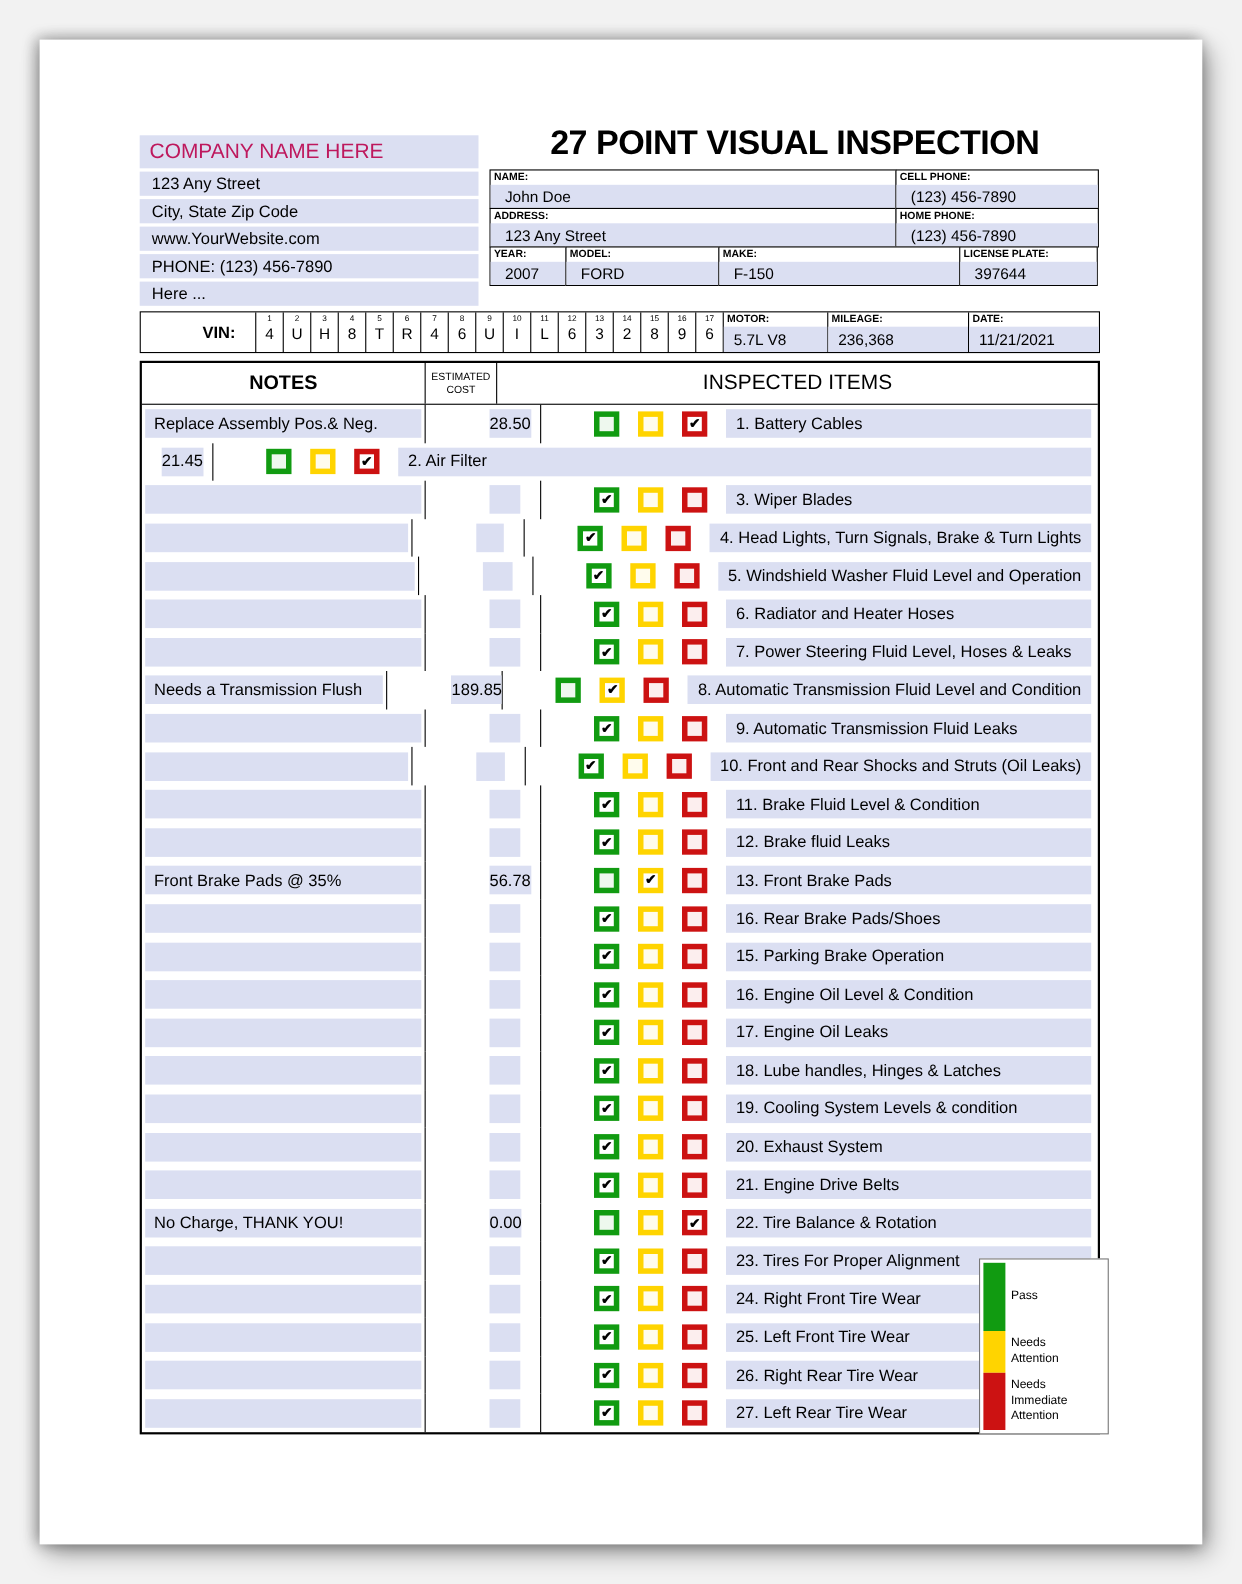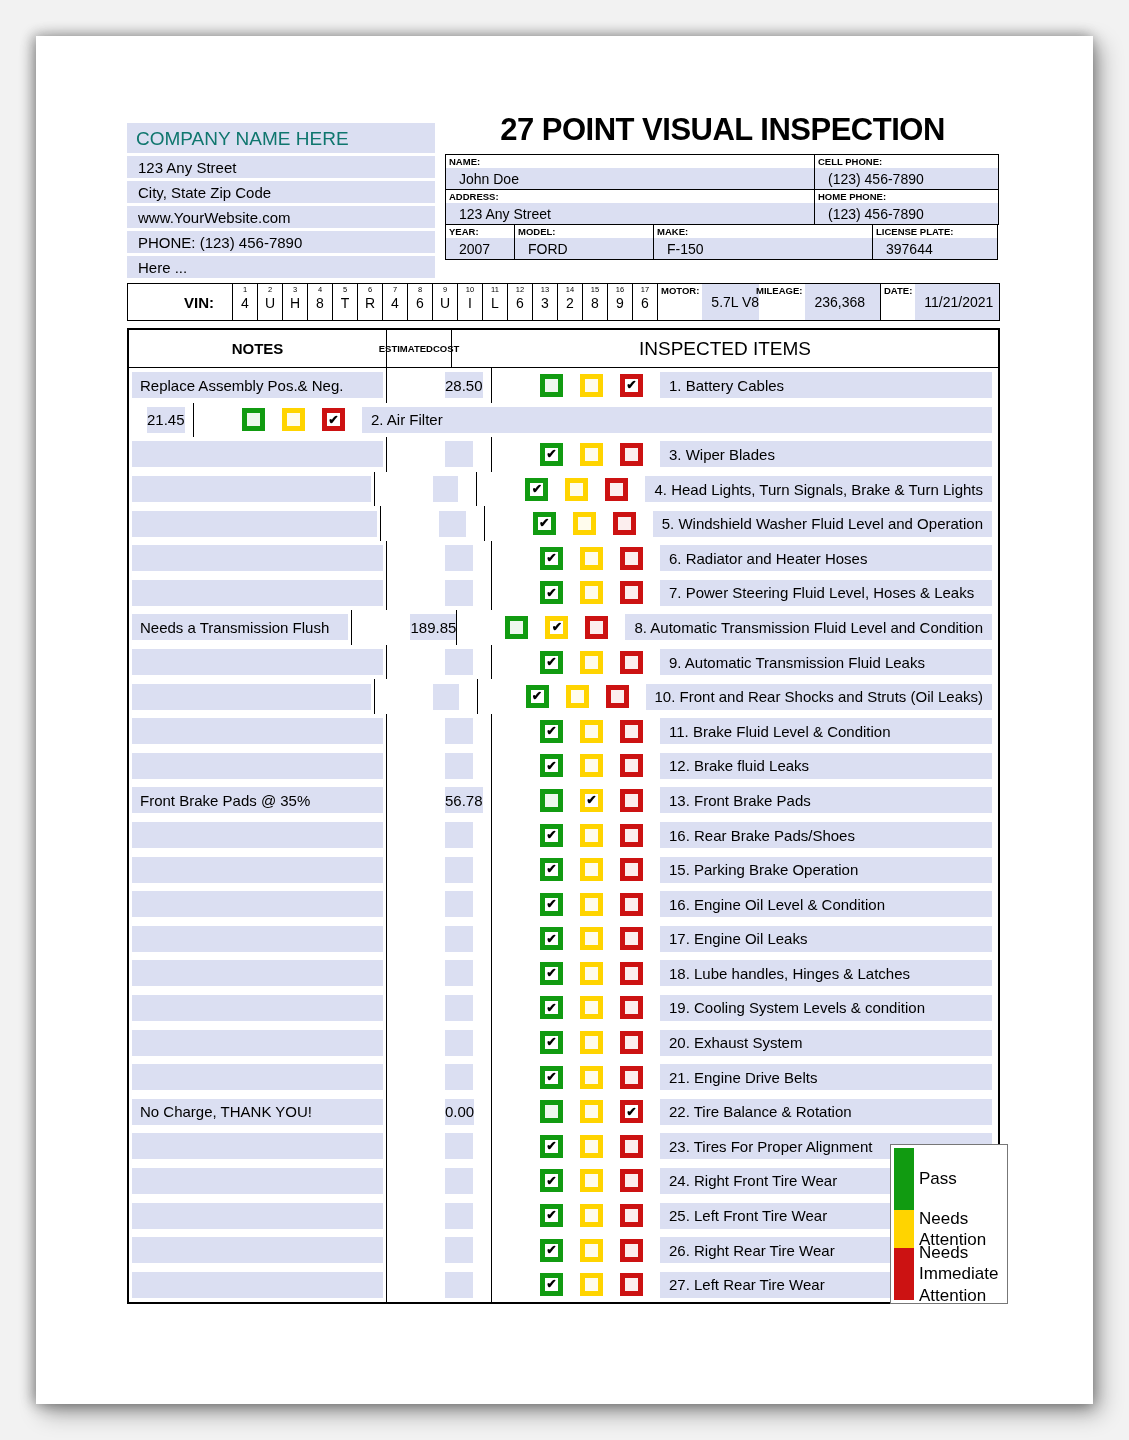--- a/index.html
+++ b/index.html
@@ -8,51 +8,51 @@
 
   .page {
     width: 1057px; height: 1368px; margin: 36px auto; background: #fff;
     box-shadow: 0 2px 14px rgba(0,0,0,.30), 7px 9px 22px rgba(0,0,0,.32), -4px -2px 12px rgba(0,0,0,.18);
     padding: 76px 93px 0 91px; position: relative;
   }
 
   
   .header { display: flex; width: 873px; }
   .company { width: 318px; margin-top: 11px; padding-right: 10px; }
-  .company-name { background: var(--field); font-size: 19px; color: #0f766e; padding: 5px 9px; height: 30px; }
+  .company-name { background: var(--field); font-size: 19px; color: #be185d; padding: 5px 9px; height: 30px; }
   .company-line { background: var(--field); font-size: 15px; padding: 2px 11px; height: 22px; margin-top: 3px; display: flex; align-items: center; }
   .right-block { width: 555px; }
   .doc-title { font-size: 31px; font-weight: bold; text-align: center; height: 42px; letter-spacing: -0.5px; white-space: nowrap; }
 
   .irow { display: flex; }
   .irow + .irow { margin-top: -1px; }
   .cell { border: 1px solid #000; height: 36px; display: flex; flex-direction: column; background: #fff; }
   .cell + .cell { margin-left: -1px; }
   .lab { font-size: 9.5px; font-weight: bold; padding: 1px 3px; height: 13px; white-space: nowrap; }
   .val { background: var(--field); flex: 1; font-size: 14px; display: flex; align-items: center; padding-left: 13px; white-space: nowrap; }
   .w370{width:370px}.w185{width:185px}.w210{width:210px}.w75{width:75px}.w145{width:145px}.w125{width:126px}
   .w70{width:70px}.w140{width:140px}.w220{width:220px}
 
   
   .vin-row { display: flex; width: 873px; border: 1px solid #000; height: 38px; margin-top: 5px; }
   .vin-label { width: 57px; font-weight: bold; font-size: 15px; display: flex; align-items: center; padding-left: 8px; border-right: 1px solid #000; margin-left: 48px; }
   .vin-cells { display: flex; }
   .vin-cell { width: 25px; border-right: 1px solid #000; text-align: center; display: flex; flex-direction: column; }
   .vin-num { font-size: 7.5px; height: 11px; padding-top: 1px; }
   .vin-ch { font-size: 14px; flex: 1; display: flex; align-items: flex-start; justify-content: center; }
-  .vin-field { border-right: 1px solid #000; display: flex; }
+  .vin-field { border-right: 1px solid #000; display: flex; flex-direction: column; }
   .vin-field:last-child { border-right: none; }
   .vw95{width:95px}.vw128{width:128px}.vwfx{flex:1}
   .vin-field .val { padding-left: 9px; }
 
   
   .insp-table { width: 873px; margin-top: 7px; border: 2px solid #000; position: relative; }
   .t-head { display: flex; height: 38px; border-bottom: 1px solid #000; }
-  .h-notes { width: 258px; border-right: 1px solid #000; display:flex; align-items:center; justify-content:center; font-weight:bold; font-size:15px; }
-  .h-cost { width: 65px; border-right: 1px solid #000; display:flex; flex-direction:row; align-items:center; justify-content:center; font-weight:bold; font-size:9.5px; line-height:1.25; }
+  .h-notes { width: 258px; border-right: 1px solid #000; display:flex; align-items:center; justify-content:center; font-weight:bold; font-size:18px; }
+  .h-cost { width: 65px; border-right: 1px solid #000; display:flex; flex-direction:column; align-items:center; justify-content:center; font-weight:normal; font-size:9.5px; line-height:1.25; }
   .h-items { flex: 1; display:flex; align-items:center; justify-content:center; font-weight:normal; font-size:19px; }
 
   .t-row { display: flex; height: 34.6px; gap: 40px; }
   .col-notes { width: 258px; border-right: 1px solid #000; display: flex; align-items: center; }
   .col-cost { width: 65px; border-right: 1px solid #000; display: flex; align-items: center; }
   .col-items { flex: 1; display: flex; align-items: center; padding-left: 8px; }
   .bar { background: var(--field); height: 26px; display: flex; align-items: center; font-size: 15px; }
   .note-bar { flex: 1; margin: 0 3px; padding: 0 8px; white-space: nowrap; overflow: hidden; }
   .cost-bar { flex: 1; margin: 0 18px; justify-content: center; }
   .item-bar { flex: 1; margin-right: 6px; padding: 0 9px; white-space: nowrap; overflow: hidden; }
@@ -64,21 +64,21 @@
   .chk .inner { width: 13px; height: 13px; background: rgba(255,255,255,.93); display: flex; align-items: center; justify-content: center; font-size: 12.5px; font-weight: bold; line-height: 1; color: #000; }
   .chk.checked .inner { background: #fff; }
 
   
   .legend { position: absolute; right: -10px; bottom: -2px; width: 118px; background: #fff; border: 1px solid #777; padding: 3px; }
   .leg-row { display: flex; align-items: center; }
   .leg-swatch { width: 20px; align-self: stretch; flex: 0 0 auto; }
   .leg-green { height: 62px; } .leg-green .leg-swatch { background: var(--green); }
   .leg-yellow { height: 38px; } .leg-yellow .leg-swatch { background: var(--yellow); }
   .leg-red { height: 52px; } .leg-red .leg-swatch { background: var(--red); }
-  .leg-label { font-size: 17px; line-height: 1.25; padding-left: 5px; width: 70px; }
+  .leg-label { font-size: 11px; line-height: 1.25; padding-left: 5px; width: 70px; }
 </style>
 </head>
 <body>
 
 <div class="page">
 
   <div class="header">
     <div class="company">
       <div class="company-name">COMPANY NAME HERE</div>
       <div class="company-line">123 Any Street</div>

